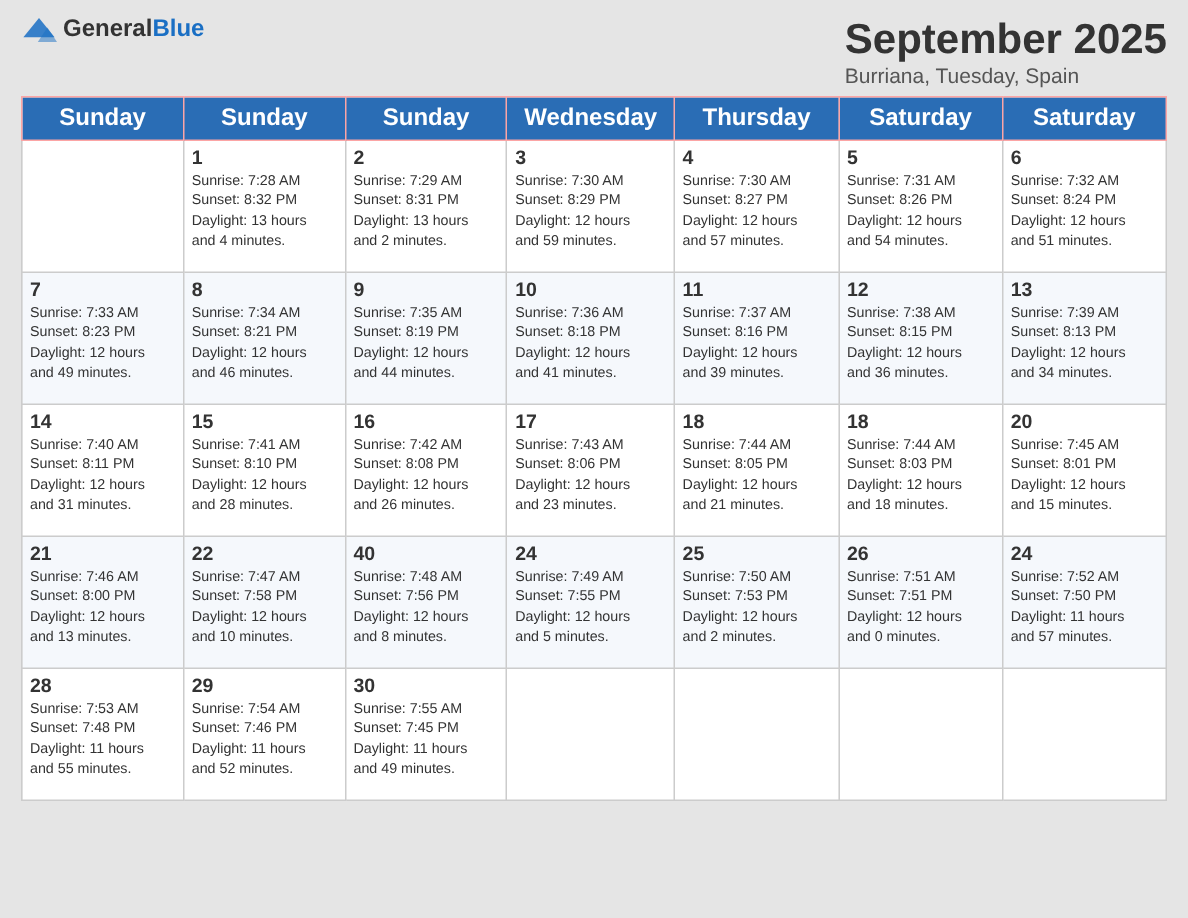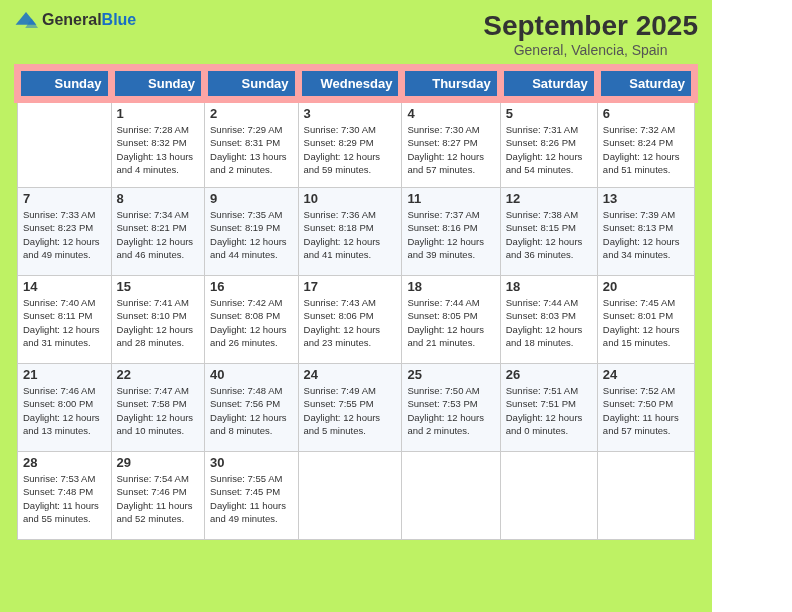--- a/index.html
+++ b/index.html
@@ -4,65 +4,65 @@
   <style>
     * { margin: 0; padding: 0; box-sizing: border-box; }
     body {
       width: 792px;
       height: 612px;
       font-family: Arial, sans-serif;
       background: #fff;
       overflow: hidden;
     }
     .page {
-      width: 712px;
+      width: 792px;
       height: 612px;
       padding: 10px 14px;
-      background: #bef264;
+      background: #e5e5e5;
     }
     .header {
       display: flex;
       justify-content: space-between;
       align-items: flex-start;
       margin-bottom: 6px;
     }
     .logo {
       display: flex;
       align-items: center;
       gap: 4px;
     }
     .logo-icon {
       width: 24px;
       height: 20px;
     }
     .title-block {
-      text-align: center;
+      text-align: left;
     }
     .month-title {
       font-size: 28px;
       font-weight: bold;
       color: #333;
     }
     .location {
       font-size: 14px;
       color: #555;
     }
     .calendar {
       width: 100%;
       border-collapse: collapse;
       font-size: 10px;
     }
     .calendar th {
       background: #2a6db5;
       color: #fff;
-      text-align: right;
+      text-align: center;
       padding: 5px 6px;
-      font-size: 13px;
+      font-size: 16px;
       font-weight: bold;
-      border: 7px solid #fca5a5;
+      border: 1px solid #fca5a5;
     }
     .calendar td {
       border: 1px solid #ccc;
       vertical-align: top;
       padding: 3px 5px;
       width: 113px;
       min-height: 80px;
       height: 88px;
     }
     .day-num {
@@ -93,21 +93,21 @@
       <svg class="logo-icon" viewBox="0 0 30 24" xmlns="http://www.w3.org/2000/svg">
         <polygon points="15,2 28,18 2,18" fill="#1a6fc4" opacity="0.85"></polygon>
         <polygon points="22,10 30,22 14,22" fill="#1a6fc4" opacity="0.5"></polygon>
       </svg>
       <div>
         <span style="font-size:16px;font-weight:bold;color:#333;">General</span><span style="font-size:16px;font-weight:bold;color:#1a6fc4;">Blue</span>
       </div>
     </div>
     <div class="title-block">
       <div class="month-title">September 2025</div>
-      <div class="location">General, Valencia, Spain</div>
+      <div class="location">Burriana, Tuesday, Spain</div>
     </div>
   </div>
 
   <table class="calendar">
     <thead>
       <tr>
         <th>Sunday</th>
         <th>Sunday</th>
         <th>Sunday</th>
         <th>Wednesday</th>

